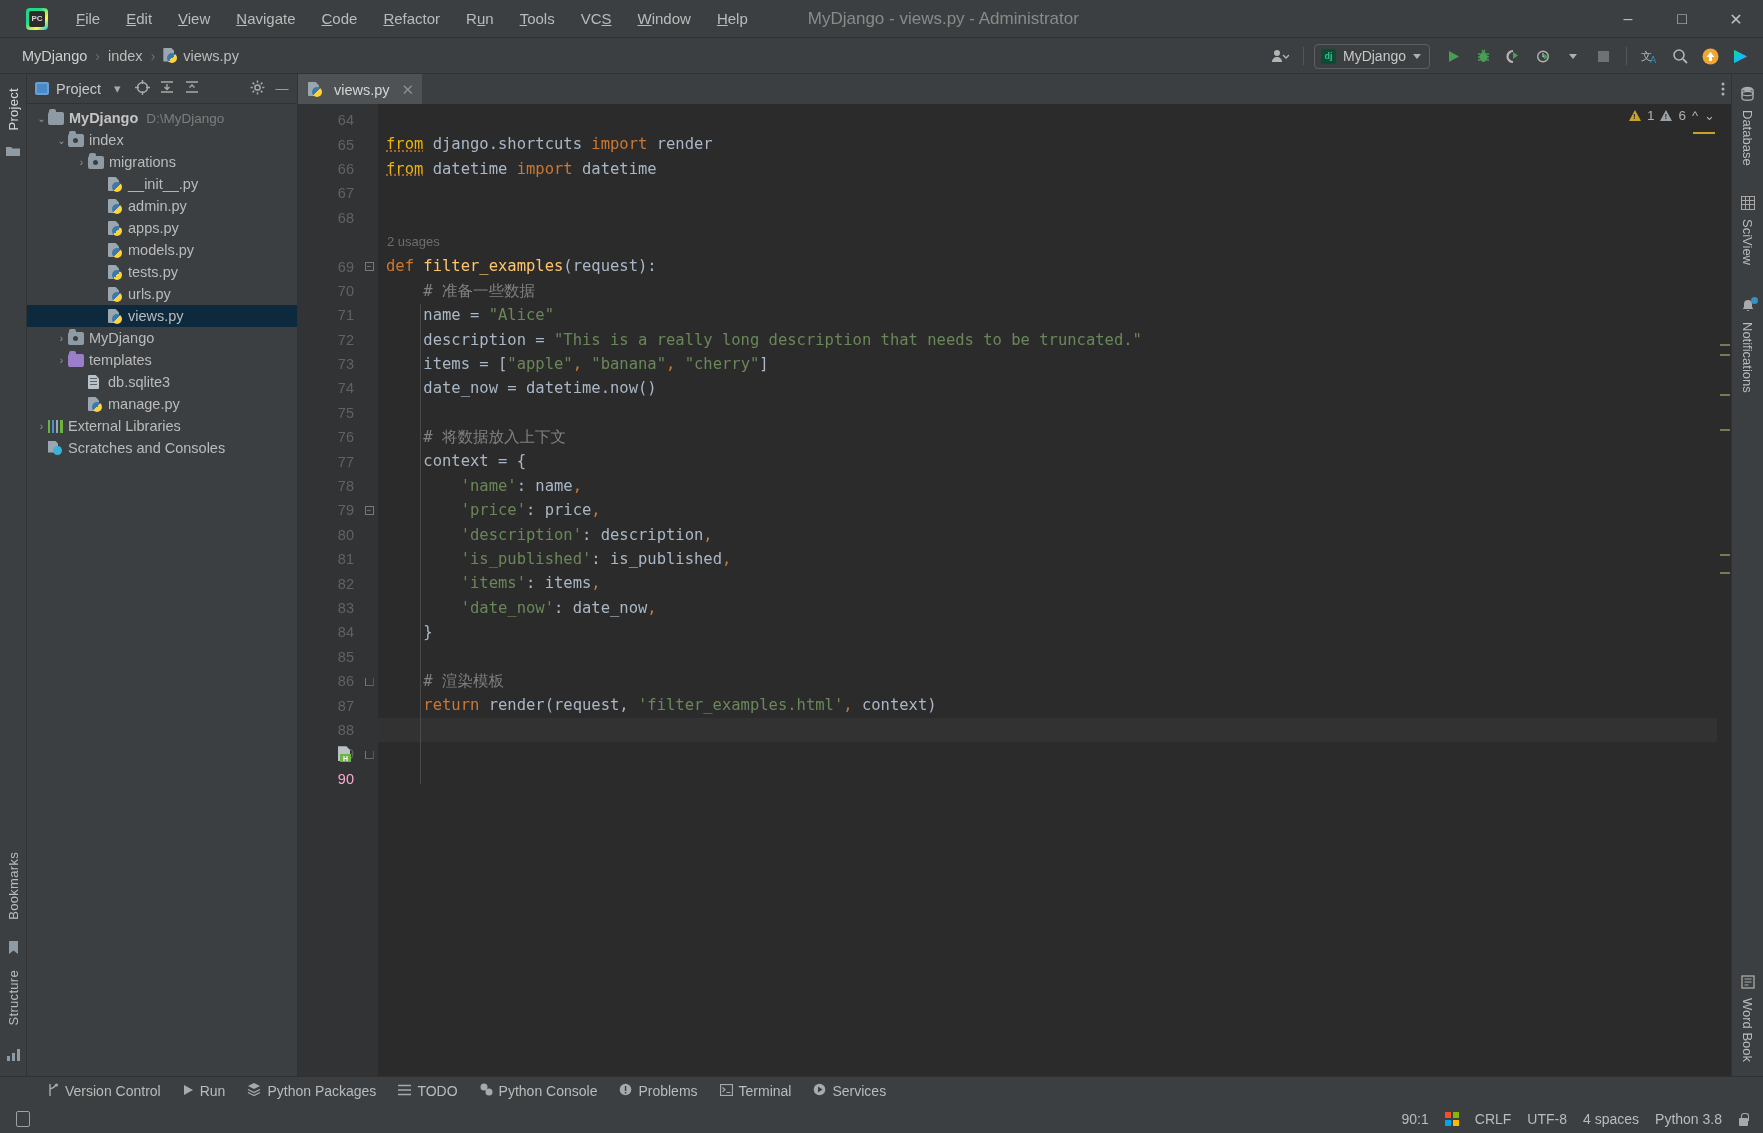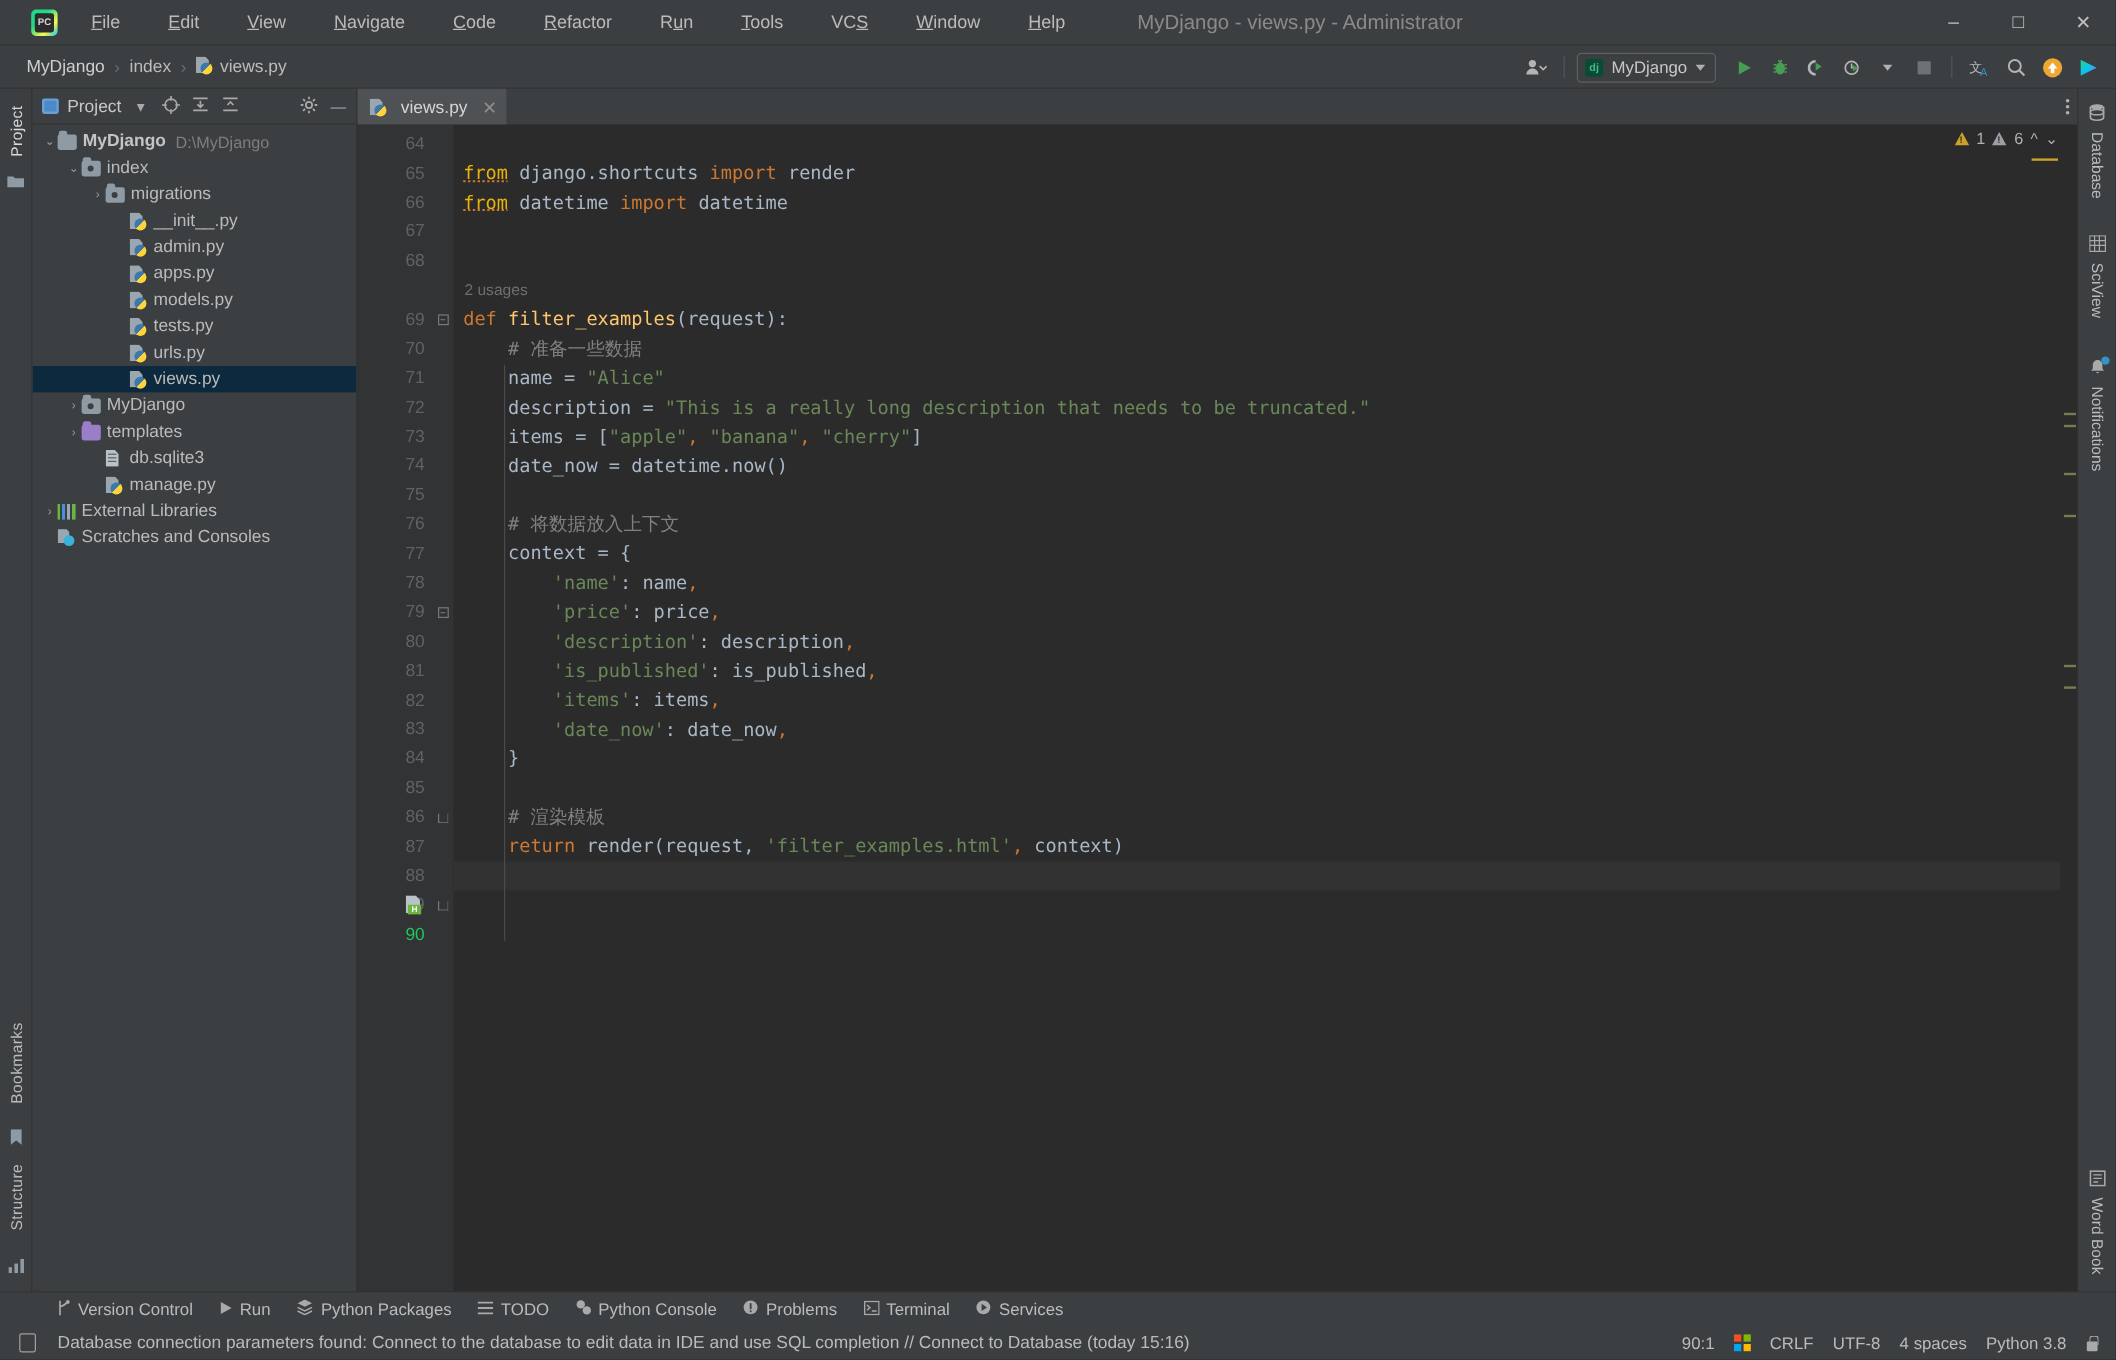--- a/index.html
+++ b/index.html
@@ -31,21 +31,21 @@
     position: relative;
   }
   .pc-logo::after {
     content: "PC";
     position: absolute; inset: 3px;
     background: #2b2b2b; color: #d6d6d6;
     font-size: 8px; font-weight: bold;
     display: flex; align-items: center; justify-content: center;
     border-radius: 2px;
   }
-  .menubar { display: flex; align-items: center; gap: 16px; }
+  .menubar { display: flex; align-items: center; gap: 2px; }
   .menu-item {
     color: #bbbbbb; font-size: 15px; padding: 4px 12px;
     white-space: nowrap; cursor: default;
   }
   .menu-item u { text-decoration: underline; }
   .win-title {
     color: #8a8a8a; font-size: 17px;
     margin-left: 48px; white-space: nowrap;
   }
   .win-controls {
@@ -235,21 +235,21 @@
   .gutter-zone {
     width: 62px; min-width:62px; background: #313335;
     display: flex; flex-direction: column;
     padding-top: 4px; position: relative;
   }
   .gline {
     height: 24.4px; display: flex; align-items: center;
     justify-content: flex-end; color: #606366; font-size: 14.5px;
     padding-right: 6px; position: relative;
   }
-  .gline.cur { color: #22c55e; text-align: right; }
+  .gline.cur { color: #f9a8d4; text-align: right; }
   .html-badge {
     position:absolute; left:40px; top:4px; width:15px;height:16px;
   }
   .html-badge::before{
     content:""; position:absolute;left:0;top:0;width:12px;height:15px;
     background:#b9c2c8; clip-path: polygon(0 0, 70% 0, 100% 25%, 100% 100%, 0 100%);
   }
   .html-badge::after{
     content:"H"; position:absolute;left:2px;bottom:0;width:11px;height:8px;
     background:#6cb33f;color:#fff;font-size:7px;font-weight:bold;
@@ -903,21 +903,20 @@
             <circle cx="6.5" cy="6.5" r="5.8" fill="#a9a9a9"></circle>
             <path d="M5 3.5l4.5 3-4.5 3z" fill="#3c3f41"></path>
           </svg>
       </span>
       <span>Services</span>
     </div>
   </div>
 
   <div class="statusbar">
     <div class="doc-ic"></div>
-    <div class="sb-msg">Database connection parameters found: Connect to the database to edit data in IDE and use SQL completion // Connect to Database (today 15:16)</div>
     <div class="sb-right">
       <span>90:1</span>
       <span class="winlogo"></span>
       <span>CRLF</span>
       <span>UTF-8</span>
       <span>4 spaces</span>
       <span>Python 3.8</span>
       <span class="lock-ic"></span>
     </div>
   </div>

